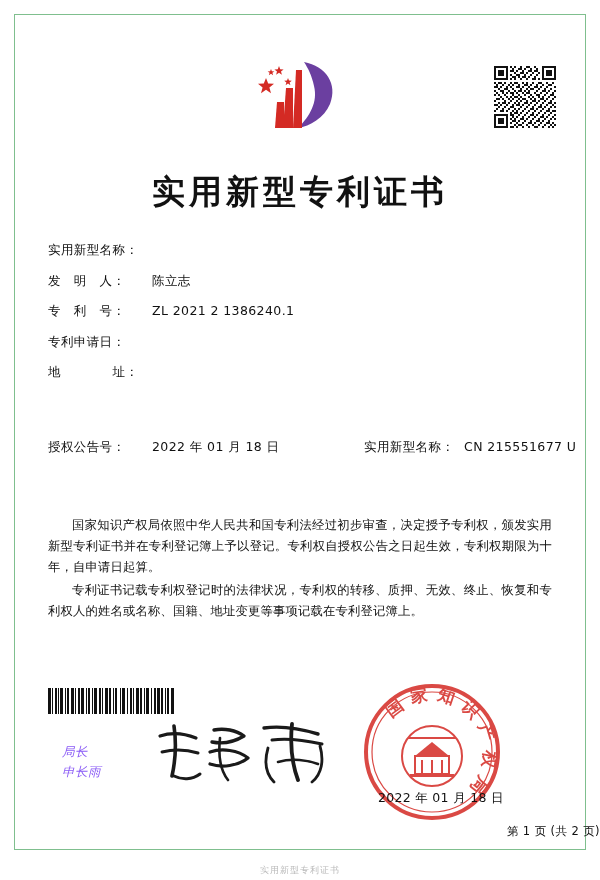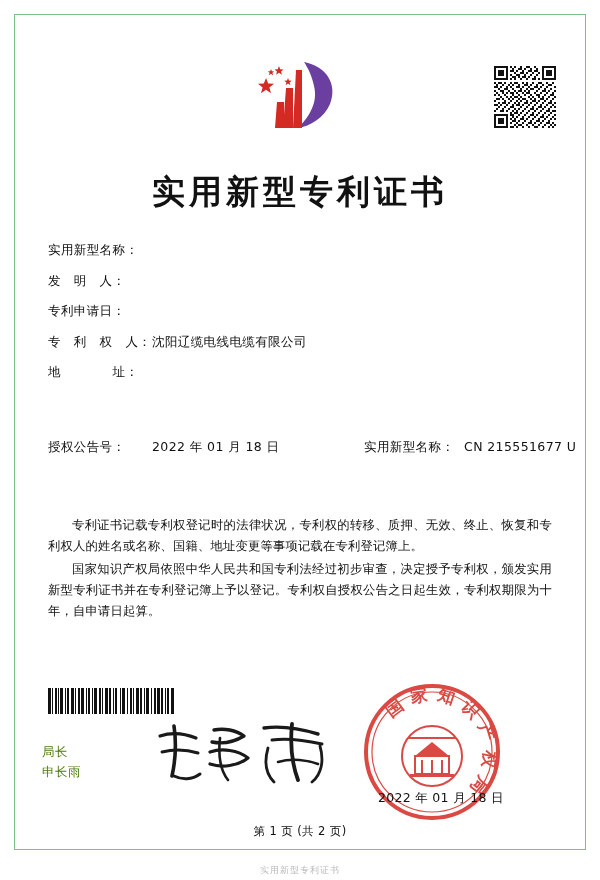--- a/index.html
+++ b/index.html
@@ -132,26 +132,27 @@
   }
   .barcode span {
     display: inline-block;
     height: 26px;
     background: #111;
     vertical-align: top;
   }
   
   .sig-label {
     position: absolute;
-    left: 42px;
+    left: 62px;
     top: 742px;
     font-size: 12.5px;
     line-height: 20px;
-    color: #4d7c0f;
+    color: #8b5cf6;
     letter-spacing: 0.5px;
+    font-style: italic;
   }
   .sig-script {
     position: absolute;
     left: 152px;
     top: 718px;
     width: 190px;
     height: 70px;
   }
   
   .seal {
@@ -168,21 +169,21 @@
     font-size: 12.5px;
     color: #111;
     letter-spacing: 0.3px;
   }
   
   .page-footer {
     position: absolute;
     left: 0;
     top: 824px;
     width: 600px;
-    text-align: center;
+    text-align: right;
     font-size: 11.5px;
     color: #111;
     letter-spacing: 0.4px;
   }
   .bottom-ghost {
     position: absolute;
     left: 0;
     top: 864px;
     width: 600px;
     text-align: center;
@@ -496,42 +497,43 @@
   </div>
 
   <div class="main-title">实用新型专利证书</div>
 
   <div class="fields">
     <div class="frow">
       <div class="flabel">实用新型名称：</div>
     </div>
     <div class="frow">
       <div class="flabel">发　明　人：</div>
+      <div class="fvalue">陈立志</div>
+    </div>
+    <div class="frow">
+      <div class="flabel">专　利　号：</div>
+      <div class="fvalue">ZL 2021 2 1386240.1</div>
     </div>
     <div class="frow">
       <div class="flabel">专利申请日：</div>
-    </div>
-    <div class="frow">
-      <div class="flabel">专　利　权　人：</div>
-      <div class="fvalue">沈阳辽缆电线电缆有限公司</div>
     </div>
     <div class="frow">
       <div class="flabel">地　　　　址：</div>
     </div>
     <div class="frow dual">
       <div class="flabel">授权公告号：</div>
       <div class="fvalue">2022 年 01 月 18 日</div>
       <div class="flabel2">实用新型名称：</div>
       <div class="fvalue2">CN 215551677 U</div>
     </div>
   </div>
 
   <div class="paras">
+    <p>国家知识产权局依照中华人民共和国专利法经过初步审查，决定授予专利权，颁发实用新型专利证书并在专利登记簿上予以登记。专利权自授权公告之日起生效，专利权期限为十年，自申请日起算。</p>
     <p>专利证书记载专利权登记时的法律状况，专利权的转移、质押、无效、终止、恢复和专利权人的姓名或名称、国籍、地址变更等事项记载在专利登记簿上。</p>
-    <p>国家知识产权局依照中华人民共和国专利法经过初步审查，决定授予专利权，颁发实用新型专利证书并在专利登记簿上予以登记。专利权自授权公告之日起生效，专利权期限为十年，自申请日起算。</p>
   </div>
 
   <div class="barcode">
     <span style="width:3px"></span><span style="width:1px;background:#fff"></span><span style="width:1px"></span><span style="width:2px;background:#fff"></span><span style="width:2px"></span><span style="width:1px;background:#fff"></span><span style="width:1px"></span><span style="width:1px;background:#fff"></span><span style="width:3px"></span><span style="width:2px;background:#fff"></span><span style="width:1px"></span><span style="width:1px;background:#fff"></span><span style="width:2px"></span><span style="width:2px;background:#fff"></span><span style="width:3px"></span><span style="width:1px;background:#fff"></span><span style="width:1px"></span><span style="width:2px;background:#fff"></span><span style="width:2px"></span><span style="width:1px;background:#fff"></span><span style="width:3px"></span><span style="width:2px;background:#fff"></span><span style="width:1px"></span><span style="width:1px;background:#fff"></span><span style="width:2px"></span><span style="width:2px;background:#fff"></span><span style="width:1px"></span><span style="width:1px;background:#fff"></span><span style="width:3px"></span><span style="width:2px;background:#fff"></span><span style="width:2px"></span><span style="width:1px;background:#fff"></span><span style="width:1px"></span><span style="width:2px;background:#fff"></span><span style="width:3px"></span><span style="width:1px;background:#fff"></span><span style="width:2px"></span><span style="width:2px;background:#fff"></span><span style="width:1px"></span><span style="width:1px;background:#fff"></span><span style="width:2px"></span><span style="width:3px;background:#fff"></span><span style="width:1px"></span><span style="width:1px;background:#fff"></span><span style="width:3px"></span><span style="width:2px;background:#fff"></span><span style="width:1px"></span><span style="width:2px;background:#fff"></span><span style="width:2px"></span><span style="width:1px;background:#fff"></span><span style="width:1px"></span><span style="width:2px;background:#fff"></span><span style="width:3px"></span><span style="width:1px;background:#fff"></span><span style="width:2px"></span><span style="width:2px;background:#fff"></span><span style="width:1px"></span><span style="width:1px;background:#fff"></span><span style="width:3px"></span><span style="width:2px;background:#fff"></span><span style="width:1px"></span><span style="width:2px;background:#fff"></span><span style="width:2px"></span><span style="width:1px;background:#fff"></span><span style="width:3px"></span><span style="width:1px;background:#fff"></span><span style="width:2px"></span><span style="width:2px;background:#fff"></span><span style="width:1px"></span><span style="width:1px;background:#fff"></span><span style="width:2px"></span><span style="width:2px;background:#fff"></span><span style="width:3px"></span>
   </div>
 
   <div class="sig-label">
     <div>局长</div>
     <div>申长雨</div>
   </div>

